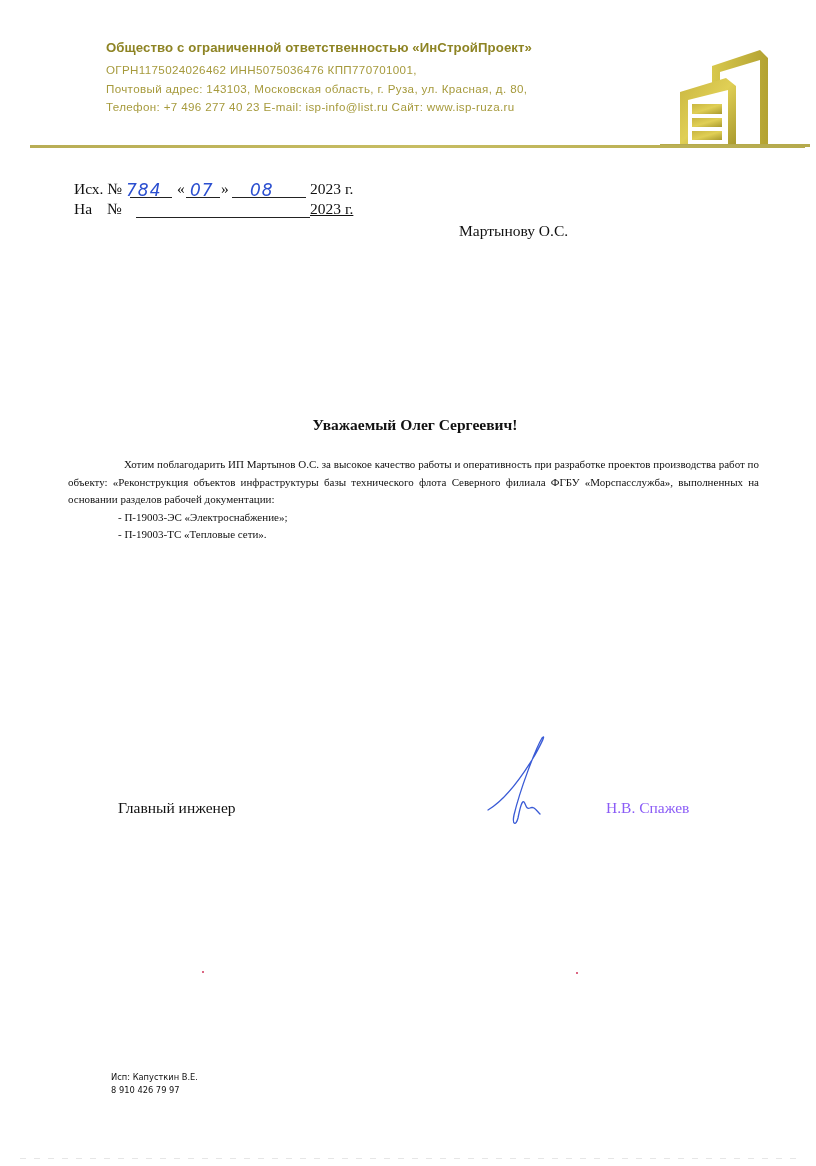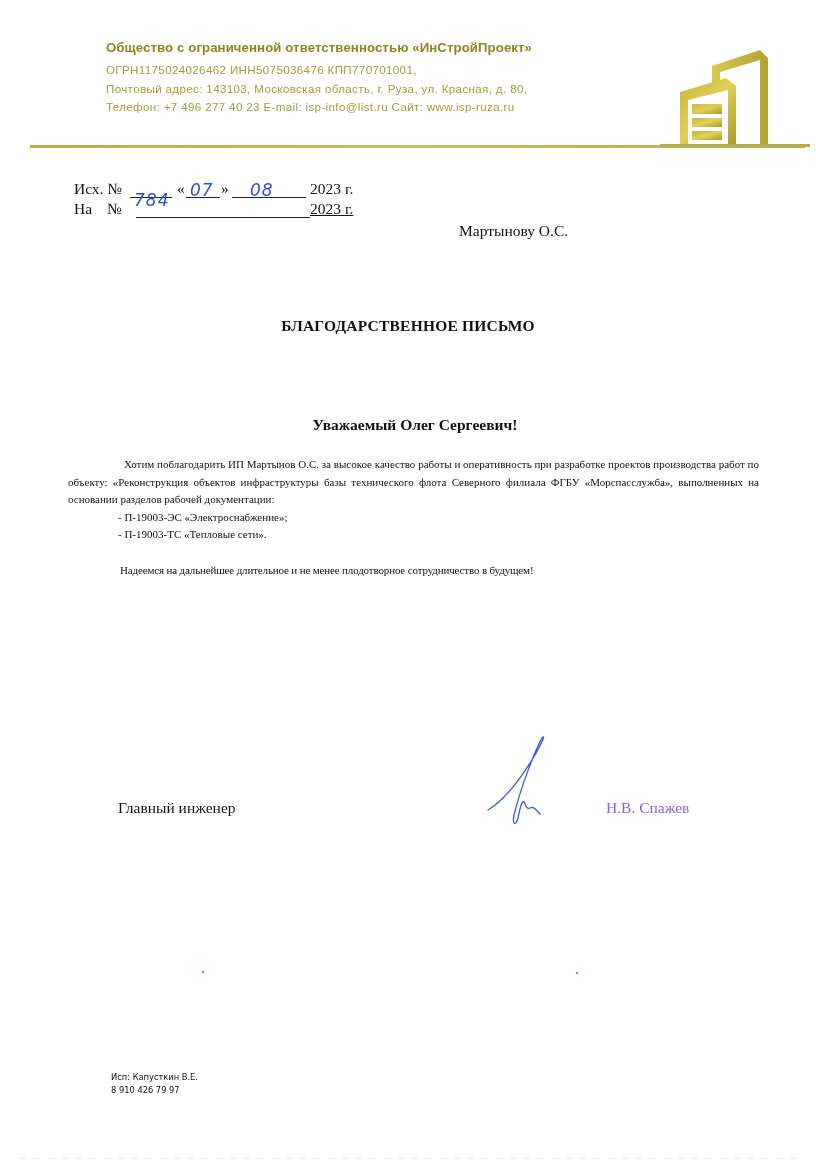--- a/index.html
+++ b/index.html
@@ -76,51 +76,49 @@
     <rect x="32" y="108" width="30" height="0" fill="url(#g1)"></rect>
 
     <rect x="0" y="108" width="150" height="3" fill="#b5aa4d"></rect>
   </svg>
   <div class="lh-rule"></div>
 
   <div class="reg">
     <div class="reg-row" style="width:290px;">
       <span style="left:0;">Исх. №</span>
       <span class="fill" style="left:56px; width:42px;"></span>
-      <span class="hw" style="left:60px;margin-top:10px;">784</span>
+      <span class="hw" style="left:52px;">784</span>
       <span style="left:103px;">«</span>
       <span class="fill" style="left:112px; width:34px;"></span>
       <span class="hw" style="left:116px;">07</span>
       <span style="left:147px;">»</span>
       <span class="fill" style="left:158px; width:74px;"></span>
       <span class="hw" style="left:176px;">08</span>
       <span style="left:236px;">2023 г.</span>
     </div>
     <div class="reg-row" style="width:290px;">
       <span style="left:0;">На</span>
       <span style="left:33px;">№</span>
       <span class="fill" style="left:62px; width:174px;"></span>
       <span style="left:236px; text-decoration: underline;">2023 г.</span>
     </div>
   </div>
 
   <div class="addressee">
     <div>Мартынову О.С.</div>
   </div>
 
-  <div class="title">БЛАГОДАРСТВЕННОЕ ПИСЬМО</div>
   <div class="salutation">Уважаемый Олег Сергеевич!</div>
 
   <div class="body">
     <p class="para">Хотим поблагодарить ИП Мартынов О.С. за высокое качество работы и оперативность при разработке проектов производства работ по объекту: «Реконструкция объектов инфраструктуры базы технического флота Северного филиала ФГБУ «Морспасслужба», выполненных на основании разделов рабочей документации:</p>
     <ul class="list">
       <li>- П-19003-ЭС «Электроснабжение»;</li>
       <li>- П-19003-ТС «Тепловые сети».</li>
     </ul>
-    <p class="closing">Надеемся на дальнейшее длительное и не менее плодотворное сотрудничество в будущем!</p>
   </div>
 
   <div class="sign-role">Главный инженер</div>
   <svg class="signature" viewBox="0 0 80 100">
     <path d="M8 80 C 25 70, 40 50, 55 25 C 62 12, 66 4, 62 8 C 55 20, 40 60, 34 85 C 32 95, 36 96, 38 88 C 40 78, 42 70, 44 72 C 46 74, 46 80, 50 78 C 54 76, 56 80, 60 84" fill="none" stroke="#3a5bd6" stroke-width="1.3" stroke-linecap="round"></path>
   </svg>
   <div class="sign-name">Н.В. Спажев</div>
 
   <div class="dot" style="left:202px; top:971px;"></div>
   <div class="dot" style="left:576px; top:972px;"></div>

